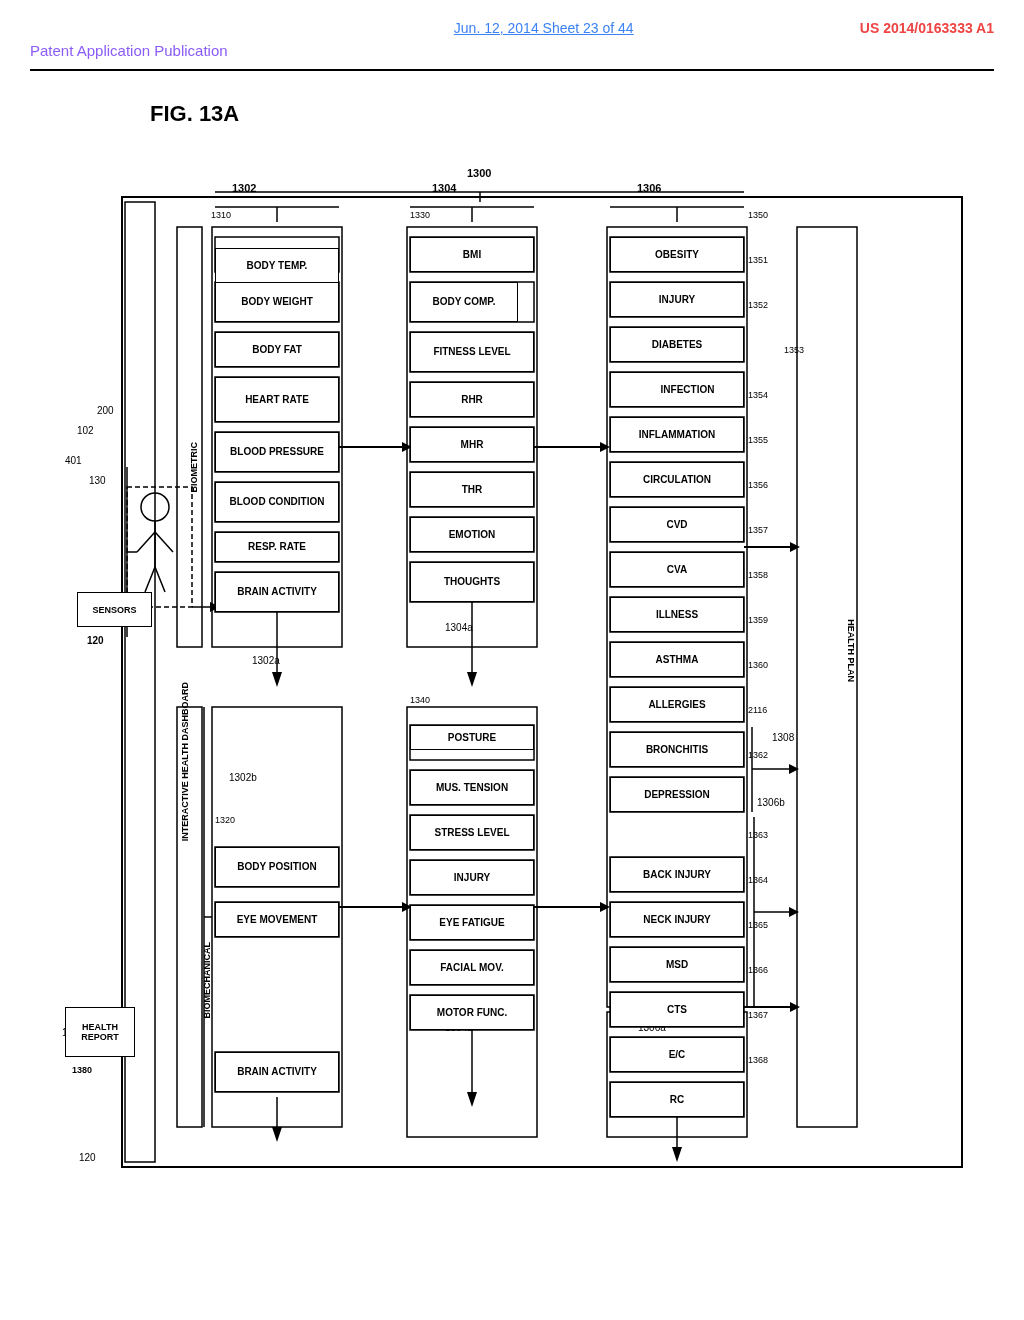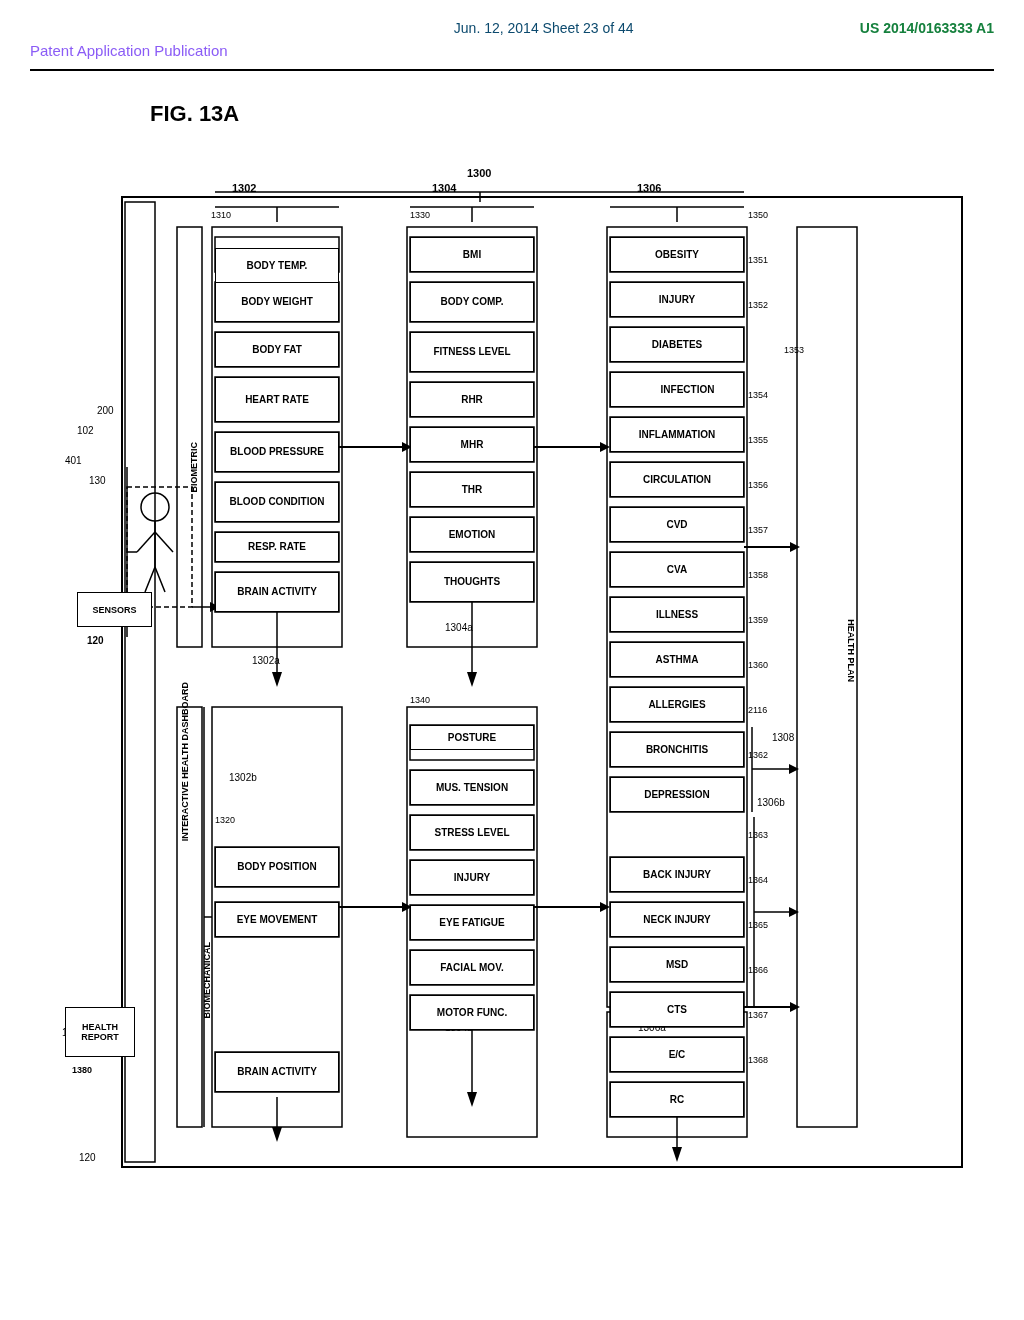--- a/index.html
+++ b/index.html
@@ -30,26 +30,27 @@
       margin-bottom: 30px;
     }
     .header-left {
       font-size: 15px;
       font-weight: normal;
       color: #8b5cf6;
       margin-top: 22px;
     }
     .header-center {
       font-size: 14px;
-      color: #0c4a6e;
+      color: #3b82f6;
       text-align: center;
+      text-decoration: underline;
     }
     .header-right {
       font-size: 14px;
-      color: #15803d;
+      color: #ef4444;
       font-weight: bold;
     }
 
     
     .fig-label {
       font-size: 22px;
       font-weight: bold;
       color: #000;
       margin-left: 120px;
       margin-bottom: 20px;
@@ -401,21 +402,21 @@
     <div class="box" style="left:178px; top:285px; width:124px; height:40px;">BLOOD PRESSURE</div>
     <div class="box" style="left:178px; top:335px; width:124px; height:40px;">BLOOD CONDITION</div>
     <div class="box" style="left:178px; top:385px; width:124px; height:30px;">RESP. RATE</div>
     <div class="box" style="left:178px; top:425px; width:124px; height:40px;">BRAIN ACTIVITY</div>
 
     <div class="box" style="left:178px; top:700px; width:124px; height:40px;">BODY POSITION</div>
     <div class="box" style="left:178px; top:755px; width:124px; height:35px;">EYE MOVEMENT</div>
     <div class="box" style="left:178px; top:905px; width:124px; height:40px;">BRAIN ACTIVITY</div>
 
     <div class="box" style="left:373px; top:90px; width:124px; height:35px;">BMI</div>
-    <div class="box" style="left:373px; top:135px; width:124px; height:40px;">BODY COMP.</div>
+    <div class="box" style="left:373px; top:135px; width:108px; height:40px;">BODY COMP.</div>
     <div class="box" style="left:373px; top:185px; width:124px; height:40px;">FITNESS LEVEL</div>
     <div class="box" style="left:373px; top:235px; width:124px; height:35px;">RHR</div>
     <div class="box" style="left:373px; top:280px; width:124px; height:35px;">MHR</div>
     <div class="box" style="left:373px; top:325px; width:124px; height:35px;">THR</div>
     <div class="box" style="left:373px; top:370px; width:124px; height:35px;">EMOTION</div>
     <div class="box" style="left:373px; top:415px; width:124px; height:40px;">THOUGHTS</div>
 
     <div class="box" style="left:373px; top:578px; width:124px; height:25px;">POSTURE</div>
     <div class="box" style="left:373px; top:623px; width:124px; height:35px;">MUS. TENSION</div>
     <div class="box" style="left:373px; top:668px; width:124px; height:35px;">STRESS LEVEL</div>

